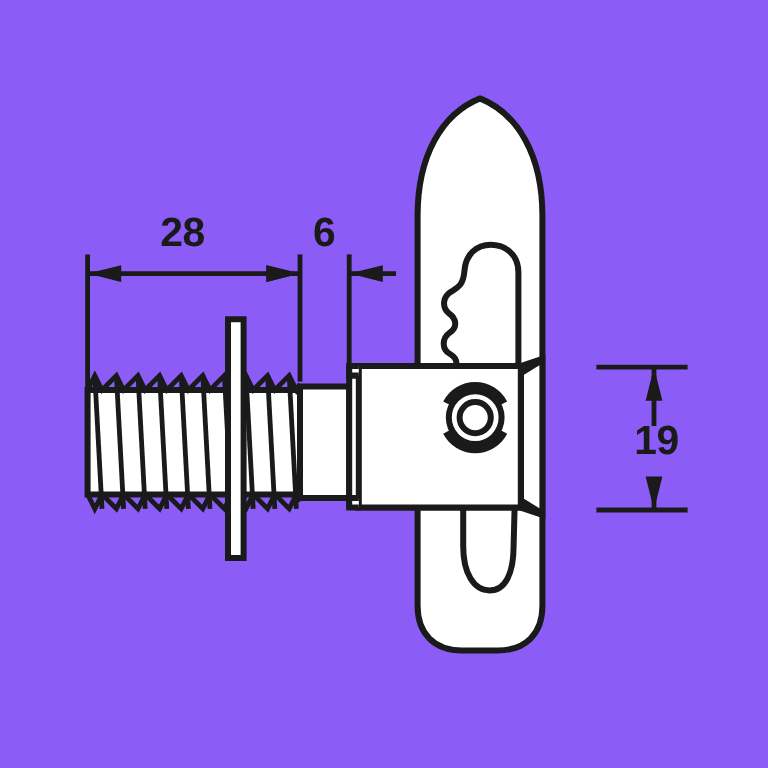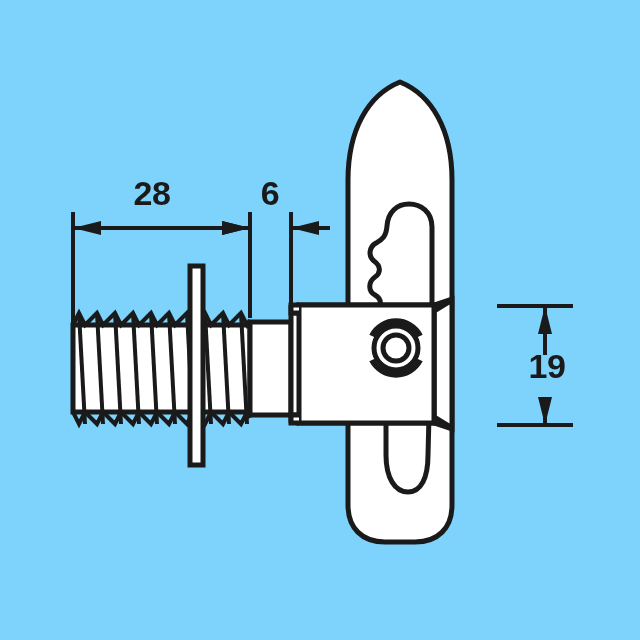--- a/index.html
+++ b/index.html
@@ -7,21 +7,21 @@
     padding: 0;
     background: #ffffff;
   }
   body {
     font-family: "Liberation Sans", sans-serif;
   }
   #canvas {
     position: relative;
     width: 640px;
     height: 640px;
-    background: #7dd3fc;
+    background: #8b5cf6;
     overflow: hidden;
   }
   #drawing {
     position: absolute;
     left: 0;
     top: 0;
     width: 640px;
     height: 640px;
   }
   .dim-text {

